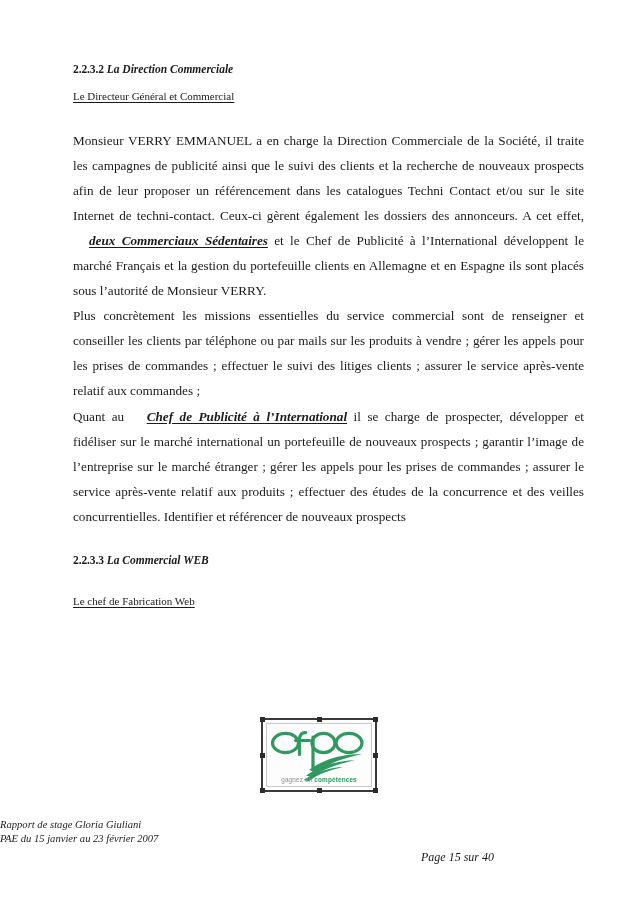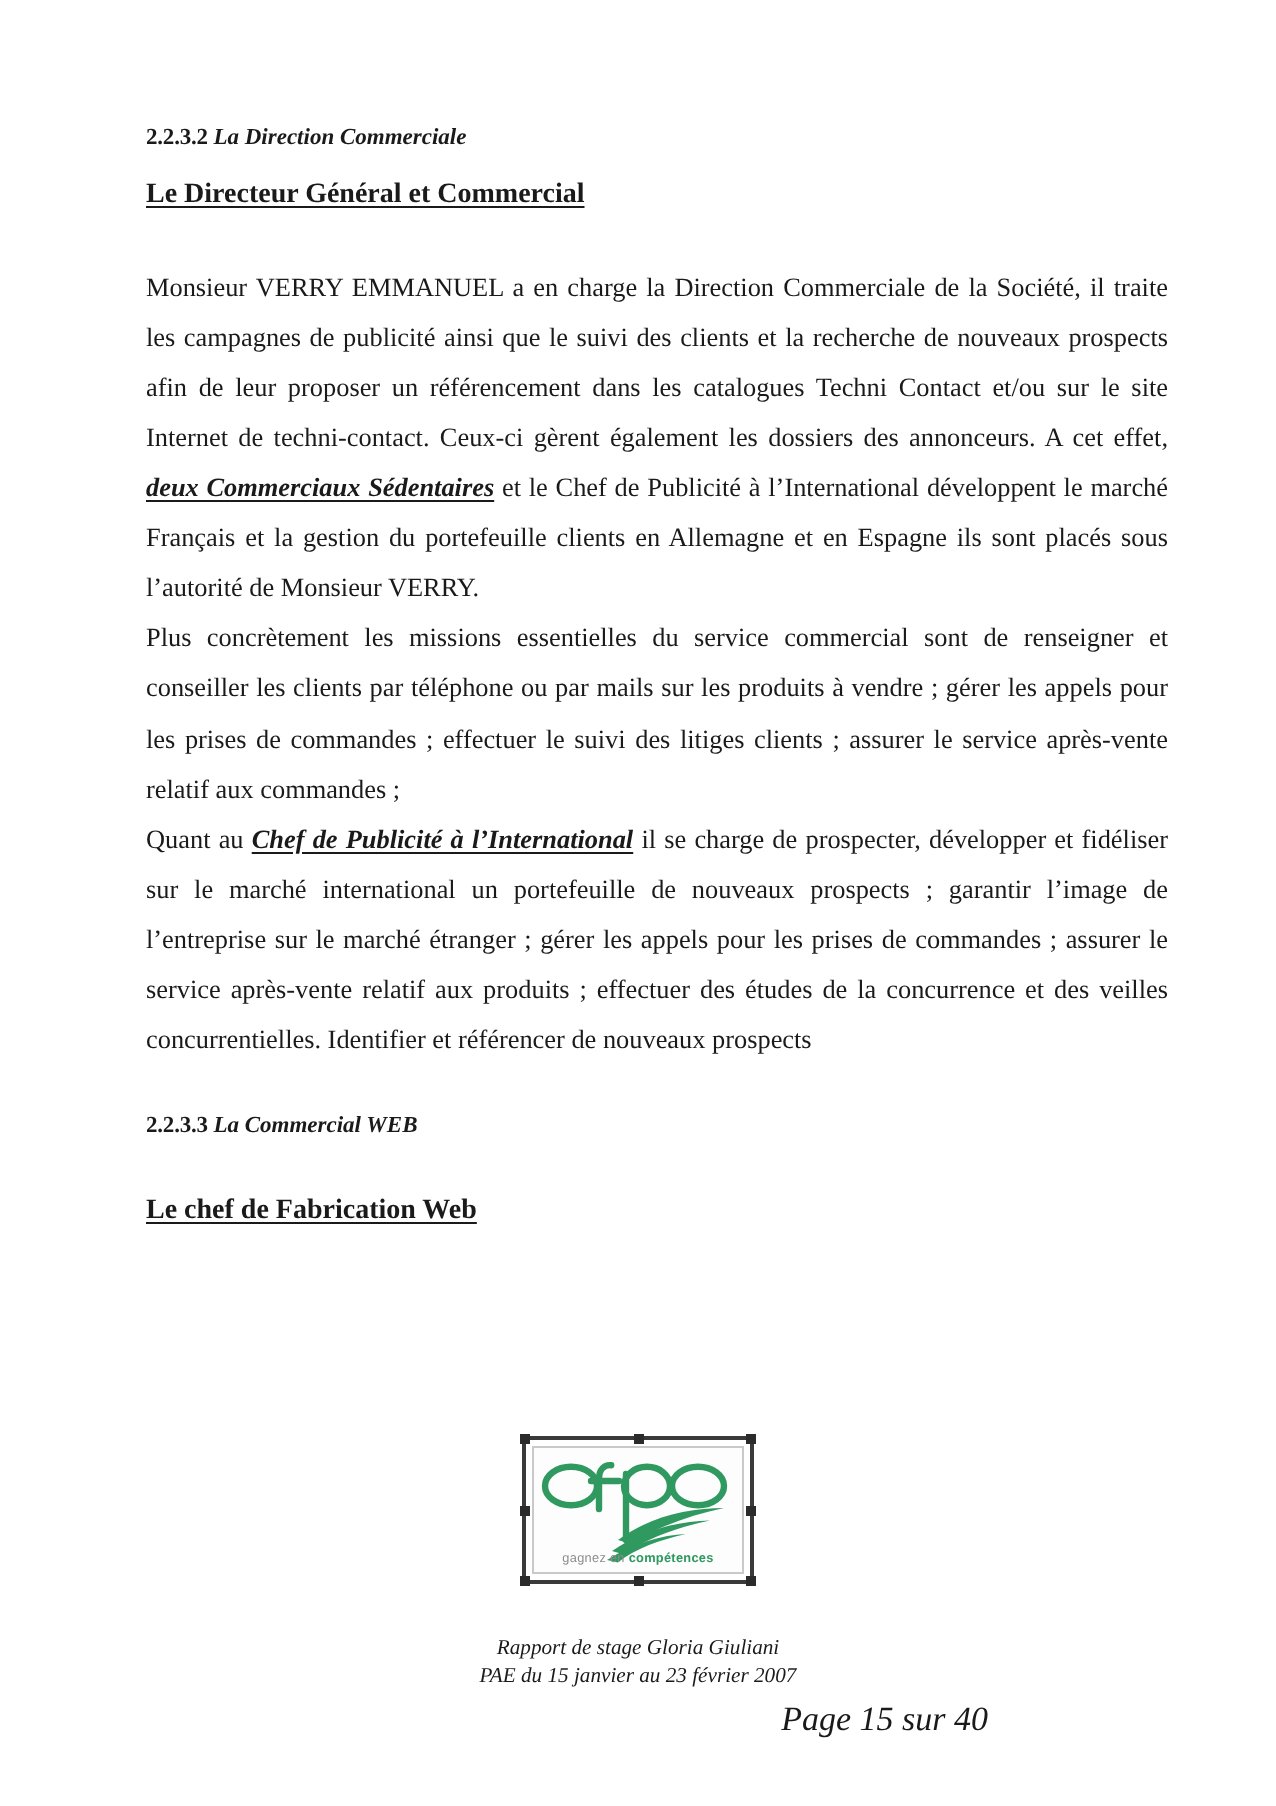--- a/index.html
+++ b/index.html
@@ -45,23 +45,23 @@
     margin: 0;
     line-height: 1.35;
     white-space: nowrap;
   }
   .heading .htitle {
     font-weight: bold;
     font-style: italic;
   }
 
   .subheading {
-    font-size: 14px;
+    font-size: 11px;
     font-style: normal;
-    font-weight: bold;
+    font-weight: normal;
     margin: 6px 0 0 0;
     line-height: 1.3;
     display: inline-block;
     text-decoration: underline;
     text-underline-offset: 2px;
   }
   .subheading-wrap { margin: 5px 0 0 0; }
 
   
   p.body {
@@ -72,20 +72,21 @@
     margin: 0;
     hyphens: none;
   }
   .para-gap-sm { margin-top: 0px; }
 
   .emph {
     font-weight: bold;
     font-style: italic;
     text-decoration: underline;
     text-underline-offset: 2px;
+    margin-left: 16px;
   }
 
   .spacer-24 { height: 24px; }
   .spacer-14 { height: 14px; }
 
   
   .logo-zone {
     position: absolute;
     left: 0;
     top: 718px;
@@ -124,34 +125,33 @@
   .h-br { right: -3px; bottom: -3px; }
 
   .logo-svg { position: absolute; left: 6px; top: 6px; }
 
   
   .footer {
     position: absolute;
     left: 0;
     top: 818px;
     width: 638px;
-    text-align: center;
     font-style: italic;
     font-size: 10.6px;
     line-height: 13.5px;
     color: #1a1a1a;
   }
   .footer div { white-space: nowrap; }
 
   .pagenum {
     position: absolute;
     top: 850px;
     right: 56px;
     font-style: italic;
-    font-size: 17px;
+    font-size: 12px;
     color: #1a1a1a;
     white-space: nowrap;
   }
 </style>
 </head>
 <body>
 
 <div class="page">
 
   <div class="content">

